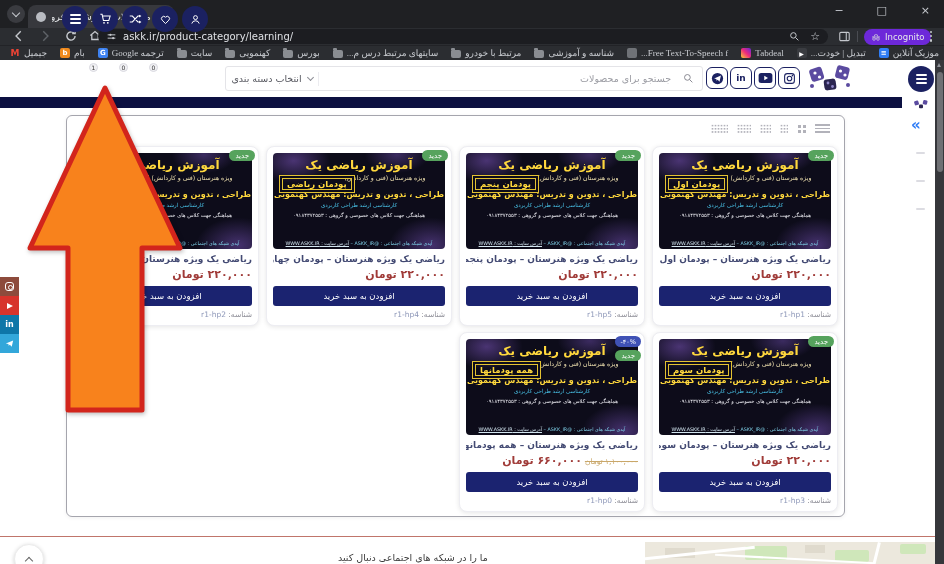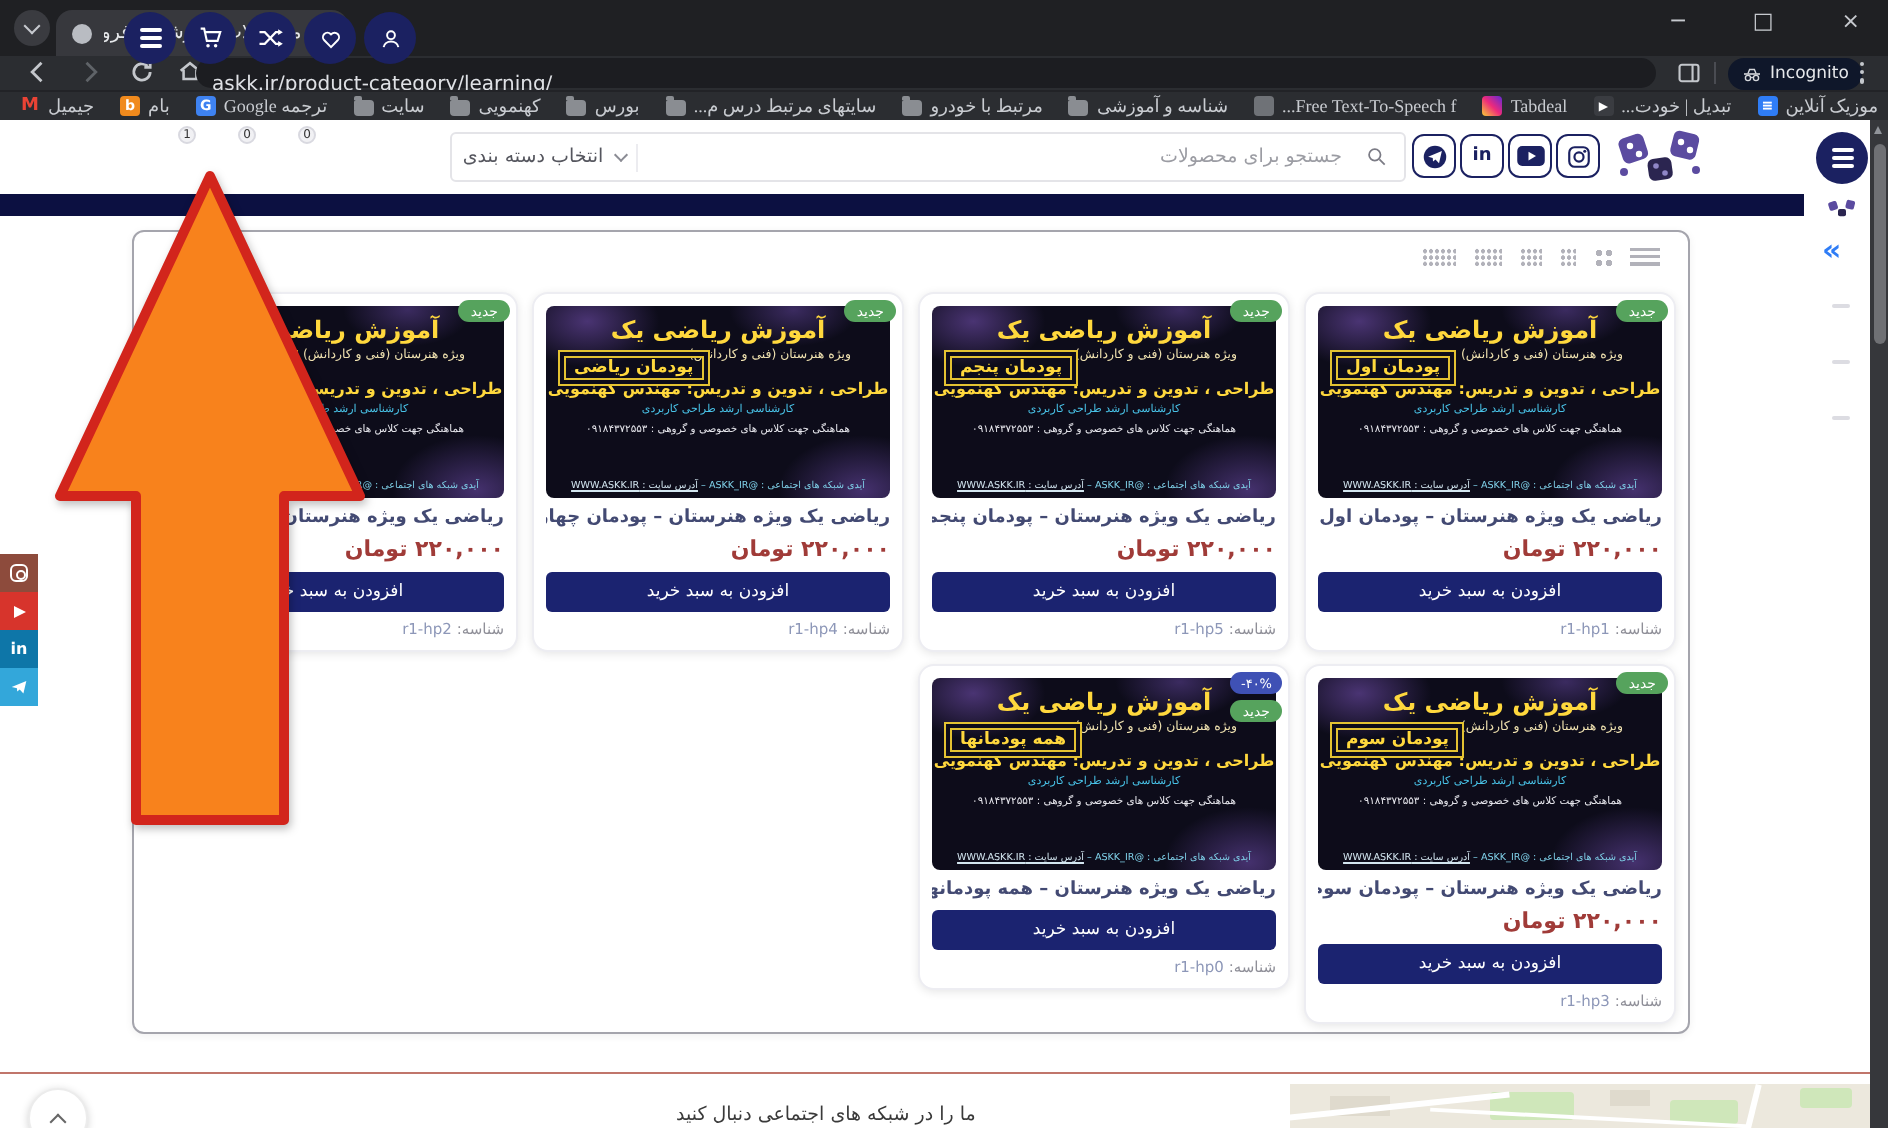--- a/index.html
+++ b/index.html
@@ -19,26 +19,26 @@
   .favicon { width:10px; height:10px; border-radius:50%; background:#b9bcc2; flex:none; }
   .tabtitle { flex:1; font-size:9.5px; color:#e6e8eb; direction:rtl; white-space:nowrap; overflow:hidden; }
   .tabclose { color:#9aa0a6; font-size:11px; line-height:1; }
   .newtab { position:absolute; left:182px; top:6px; color:#c0c3c9; font-size:14px; }
   .winctl { position:absolute; right:8px; top:2px; display:flex; gap:22px; color:#c6c9ce; font-size:11px; }
   .winctl span { padding:2px 6px; }
 
   .toolbar { position:absolute; left:0; top:28px; width:944px; height:17px; background:#2b2d31; }
   .navic { position:absolute; top:29px; width:14px; height:14px; }
   .pill { position:absolute; left:98px; top:29px; width:730px; height:15px; border-radius:8px;
-    background:#1c1d21; display:flex; align-items:flex-start; padding:0 8px; gap:6px;flex-direction:column; }
+    background:#1c1d21; display:flex; align-items:center; padding:0 8px; gap:6px; }
   .url { color:#dfe1e5; font-size:10px; line-height:15px; white-space:nowrap; flex:1; }
   .pill .right { display:flex; gap:10px; align-items:center; }
   .star { color:#c4c7cc; font-size:11px; line-height:1; }
   .sep { position:absolute; left:857px; top:31px; width:1px; height:11px; background:#4a4c52; }
-  .incog { position:absolute; left:864px; top:29px; height:16px; border-radius:8px; background:#0f172a;
+  .incog { position:absolute; left:864px; top:29px; height:16px; border-radius:8px; background:#6d28d9;
     display:flex; align-items:center; gap:4px; padding:0 7px; color:#e6e8eb; font-size:8.5px; }
   .kebab { position:absolute; left:930px; top:31px; display:flex; flex-direction:column; gap:2px; }
   .kebab i { width:2.2px; height:2.2px; border-radius:50%; background:#c4c7cc; }
 
   .bookmarks { position:absolute; left:0; top:45px; width:944px; height:15px; background:#2b2d31;
     border-top:1px solid #222327; display:flex; align-items:center; padding:0 10px; gap:13px; }
   .bm { display:flex; align-items:center; gap:4px; font-size:9px; color:#c9ccd1; white-space:nowrap; }
   .bm .lbl { direction:rtl;font-family:Liberation Serif, serif; }
   .bmi { width:10px; height:10px; border-radius:2px; flex:none; display:flex; align-items:center;
     justify-content:center; font-size:7px; font-weight:bold; color:#fff; }
@@ -515,20 +515,21 @@
         <div class="b-deg">کارشناسی ارشد طراحی کاربردی</div>
         <div class="b-contact">هماهنگی جهت کلاس های خصوصی و گروهی : ۰۹۱۸۴۳۷۲۵۵۳</div>
         <div class="b-foot"><span>آیدی شبکه های اجتماعی : @ASKK_IR</span> – <span class="u">آدرس سایت : WWW.ASKK.IR</span></div>
       </div>
       <div class="badges">
         <span class="badge-disc">-۴۰%</span>
         <span class="badge-new">جدید</span>
       </div>
     </div>
     <div class="p-title">ریاضی یک ویژه هنرستان – همه پودمانها (در حال تکمیل)</div>
+    <div class="p-price"><span class="p-old">۱,۱۰۰,۰۰۰ تومان</span><span>۶۶۰,۰۰۰ تومان</span></div>
     <div class="p-btn">افزودن به سبد خرید</div>
     <div class="p-id"><span>شناسه:</span> <span class="v">r1-hp0</span></div>
   </div>
 </div>
 
 <div class="sside">
   <a class="ss-ig">
       <span class="ig-glyph"></span>
     </a>
   <a class="ss-yt">

